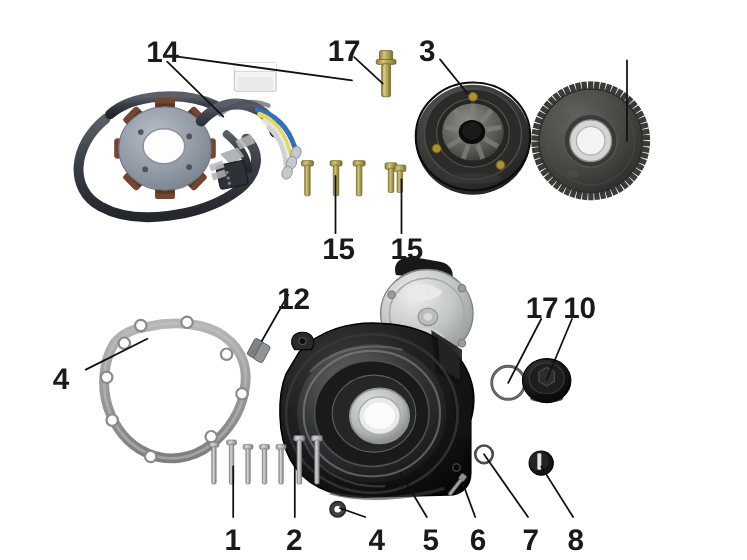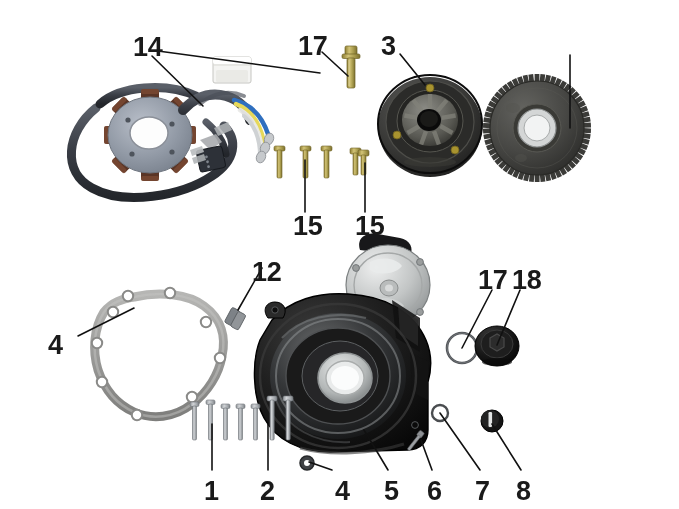--- a/index.html
+++ b/index.html
@@ -633,21 +633,21 @@
   <div class="callout-label" style="left:133px;  top:34px;">14</div>
   <div class="callout-label" style="left:298px;  top:33px;text-align:center;">17</div>
   <div class="callout-label" style="left:381px;  top:33px;">3</div>
   <div class="callout-label" style="left:563px;  top:33px;"></div>
 
   <div class="callout-label" style="left:293px;  top:213px;">15</div>
   <div class="callout-label" style="left:355px;  top:213px;">15</div>
 
   <div class="callout-label" style="left:252px;  top:259px;">12</div>
   <div class="callout-label" style="left:478px;  top:267px;">17</div>
-  <div class="callout-label" style="left:512px;  top:267px;">18</div>
+  <div class="callout-label" style="left:512px;  top:267px;">10</div>
 
   <div class="callout-label" style="left:48px;   top:332px;">4</div>
 
   <div class="callout-label" style="left:204px;  top:478px;">1</div>
   <div class="callout-label" style="left:260px;  top:478px;">2</div>
   <div class="callout-label" style="left:335px;  top:478px;">4</div>
   <div class="callout-label" style="left:384px;  top:478px;">5</div>
   <div class="callout-label" style="left:427px;  top:478px;">6</div>
   <div class="callout-label" style="left:475px;  top:478px;">7</div>
   <div class="callout-label" style="left:516px;  top:478px;">8</div>

